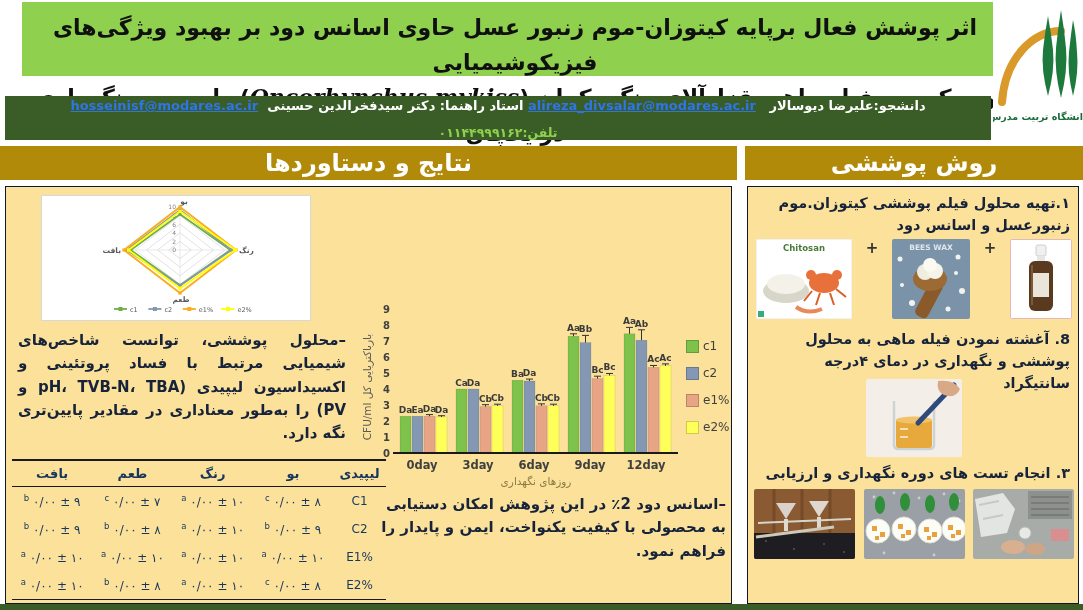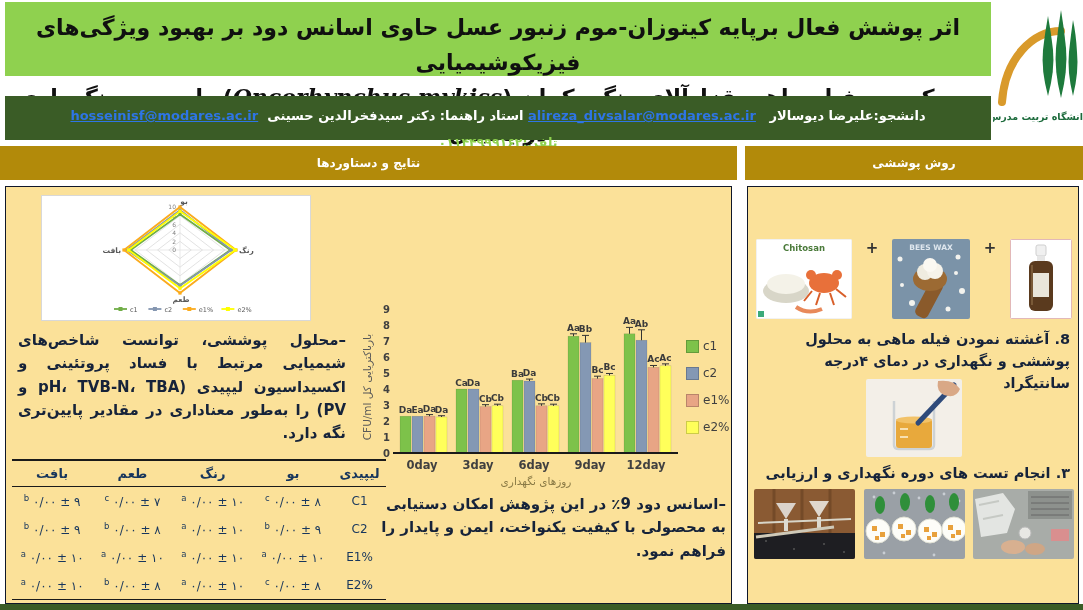--- a/index.html
+++ b/index.html
@@ -1,29 +1,29 @@
 <!DOCTYPE html>
 <html lang="fa"><head>
 <meta charset="utf-8">
 <style>
   html,body{margin:0;padding:0}
   body{width:1083px;height:610px;position:relative;background:#fff;overflow:hidden;
        font-family:"DejaVu Sans",sans-serif;}
   .abs{position:absolute}
   
-  .green-header{left:5px;top:2px;width:986px;height:74px;background:#8FD14F;color:#101010;
+  .green-header{left:22px;top:2px;width:986px;height:74px;background:#8FD14F;color:#101010;
     direction:rtl;text-align:center;font-weight:bold;font-size:22px;line-height:1.6;padding-top:8px;box-sizing:border-box}
   .latin-species{font-family:"DejaVu Serif",serif;font-style:italic;font-weight:bold}
   .logo-box{left:993px;top:0;width:90px;height:142px;background:#fff}
   .info-bar{left:5px;top:96px;width:986px;height:44px;background:#3A5C26;color:#fff;direction:rtl;
-    text-align:center;font-size:13px;font-weight:bold;padding-top:12px;box-sizing:border-box}
+    text-align:center;font-size:13px;font-weight:bold;padding-top:2px;box-sizing:border-box}
   .info-bar a{color:#2E75E6;text-decoration:underline;font-weight:bold}
   .phone-line{color:#8FD14F;font-size:12.5px;margin-top:12px}
   
-  .gold{background:#B28A0A;color:#fff;font-weight:bold;font-size:12px;text-align:center;height:34px;line-height:34px}
+  .gold{background:#B28A0A;color:#fff;font-weight:bold;font-size:24px;text-align:center;height:34px;line-height:34px}
   .gold-left{left:0;top:146px;width:737px}
   .gold-right{left:745px;top:146px;width:338px}
   .panel{background:#FBE199;border:1px solid #0f172a;box-sizing:border-box}
   .panel-left{left:5px;top:186px;width:727px;height:418px}
   .panel-right{left:747px;top:186px;width:332px;height:418px}
   .bottom-strip{left:0;top:604px;width:1083px;height:6px;background:#3A5C26}
   
   .chart-card{left:35px;top:8px;width:268px;height:124px;background:#fff;border:1px solid #d8d8d8}
   .finding{direction:rtl;color:#16233a;font-weight:bold;font-size:15px;line-height:1.55}
   .finding1{left:330px;top:22px;width:392px;text-align:right;padding-left:6px}
@@ -295,25 +295,26 @@
             <td>E2%</td>
             <td>۸ ± ۰/۰۰ <sup>c</sup></td>
             <td>۱۰ ± ۰/۰۰ <sup>a</sup></td>
             <td>۸ ± ۰/۰۰ <sup>b</sup></td>
             <td>۱۰ ± ۰/۰۰ <sup>a</sup></td>
           </tr>
         </tbody>
     </table>
   </div>
 
-  <div class="abs finding finding3">–اسانس دود 9٪ در این پژوهش امکان دستیابی به محصولی با کیفیت یکنواخت، ایمن و پایدار را فراهم نمود.</div>
+  <div class="abs finding finding3">–اسانس دود 2٪ در این پژوهش امکان دستیابی به محصولی با کیفیت یکنواخت، ایمن و پایدار را فراهم نمود.</div>
 </div>
 
 <div class="abs panel panel-right">
 
+  <div class="abs step-text step1">۱.تهیه محلول فیلم پوششی کیتوزان.موم زنبورعسل و اسانس دود</div>
 
   <div class="abs ingredients-row">
     <svg width="96" height="80" viewBox="0 0 96 80" class="ph">
       <rect width="96" height="80" fill="#ffffff" stroke="#e4e4e4"></rect>
       <text x="48" y="12" text-anchor="middle" font-size="8.5" fill="#4a7a3a" font-weight="bold">Chitosan</text>
       <ellipse cx="30" cy="52" rx="23" ry="12" fill="#d8d6c8"></ellipse>
       <ellipse cx="30" cy="45" rx="19" ry="10" fill="#f4f2e8"></ellipse>
       <ellipse cx="68" cy="44" rx="15" ry="10" fill="#E8703A"></ellipse>
       <circle cx="55" cy="36" r="5" fill="#E8703A"></circle>
         <circle cx="81" cy="36" r="5" fill="#E8703A"></circle>

